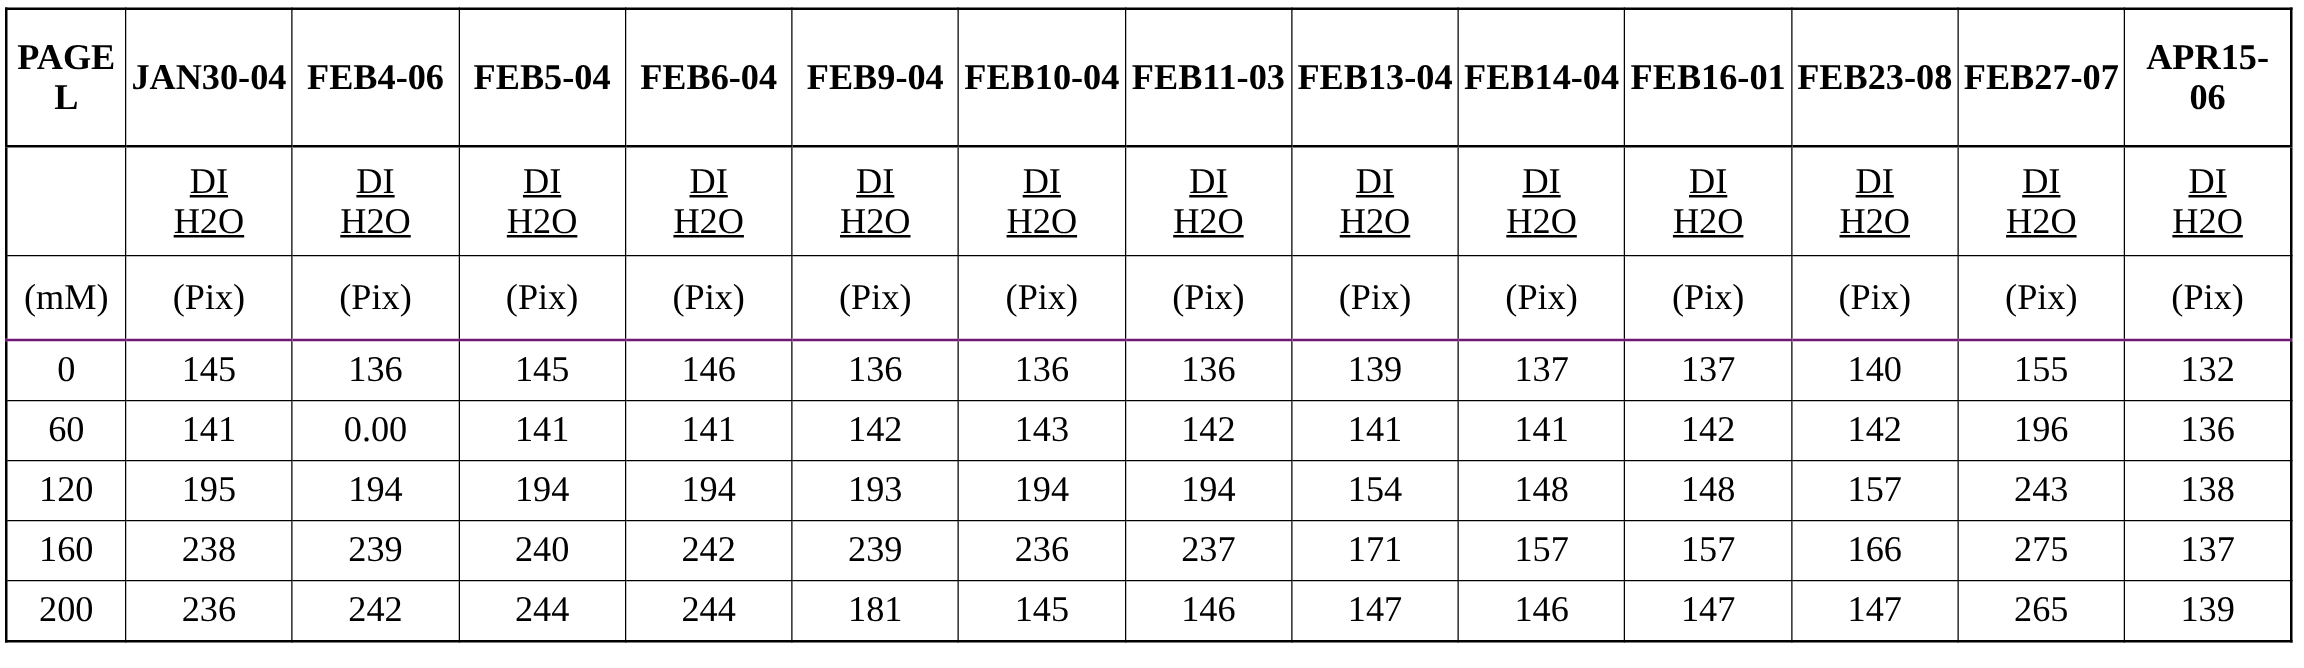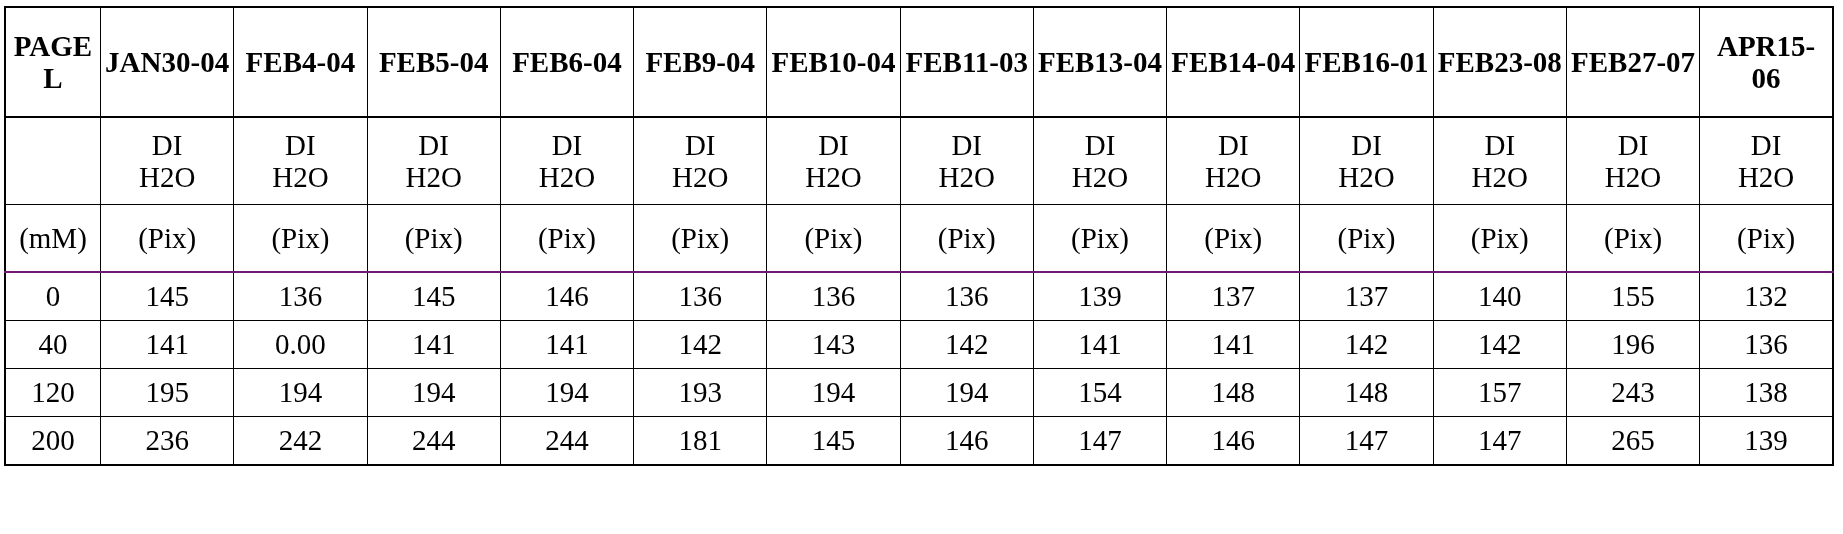--- a/index.html
+++ b/index.html
@@ -51,32 +51,33 @@
     border-bottom: 2px solid #701a75;
   }
   table.data-table tbody tr.data-row td {
     height: 43px;
   }
   .col-first {
     width: 86px;
   }
   .twoline {
     display: block;
+    text-decoration: underline;
   }
 </style>
 </head>
 <body>
 
 <div class="sheet">
   <table class="data-table">
     <thead>
       <tr class="header-row">
         <th class="col-first">PAGEL</th>
         <th>JAN30-04</th>
-        <th>FEB4-04</th>
+        <th>FEB4-06</th>
         <th>FEB5-04</th>
         <th>FEB6-04</th>
         <th>FEB9-04</th>
         <th>FEB10-04</th>
         <th>FEB11-03</th>
         <th>FEB13-04</th>
         <th>FEB14-04</th>
         <th>FEB16-01</th>
         <th>FEB23-08</th>
         <th>FEB27-07</th>
@@ -165,21 +166,21 @@
         <td>136</td>
         <td>136</td>
         <td>139</td>
         <td>137</td>
         <td>137</td>
         <td>140</td>
         <td>155</td>
         <td>132</td>
       </tr>
       <tr class="data-row">
-        <td class="col-first">40</td>
+        <td class="col-first">60</td>
         <td>141</td>
         <td>0.00</td>
         <td>141</td>
         <td>141</td>
         <td>142</td>
         <td>143</td>
         <td>142</td>
         <td>141</td>
         <td>141</td>
         <td>142</td>
@@ -195,20 +196,36 @@
         <td>194</td>
         <td>193</td>
         <td>194</td>
         <td>194</td>
         <td>154</td>
         <td>148</td>
         <td>148</td>
         <td>157</td>
         <td>243</td>
         <td>138</td>
+      </tr>
+      <tr class="data-row">
+        <td class="col-first">160</td>
+        <td>238</td>
+        <td>239</td>
+        <td>240</td>
+        <td>242</td>
+        <td>239</td>
+        <td>236</td>
+        <td>237</td>
+        <td>171</td>
+        <td>157</td>
+        <td>157</td>
+        <td>166</td>
+        <td>275</td>
+        <td>137</td>
       </tr>
       <tr class="data-row">
         <td class="col-first">200</td>
         <td>236</td>
         <td>242</td>
         <td>244</td>
         <td>244</td>
         <td>181</td>
         <td>145</td>
         <td>146</td>

